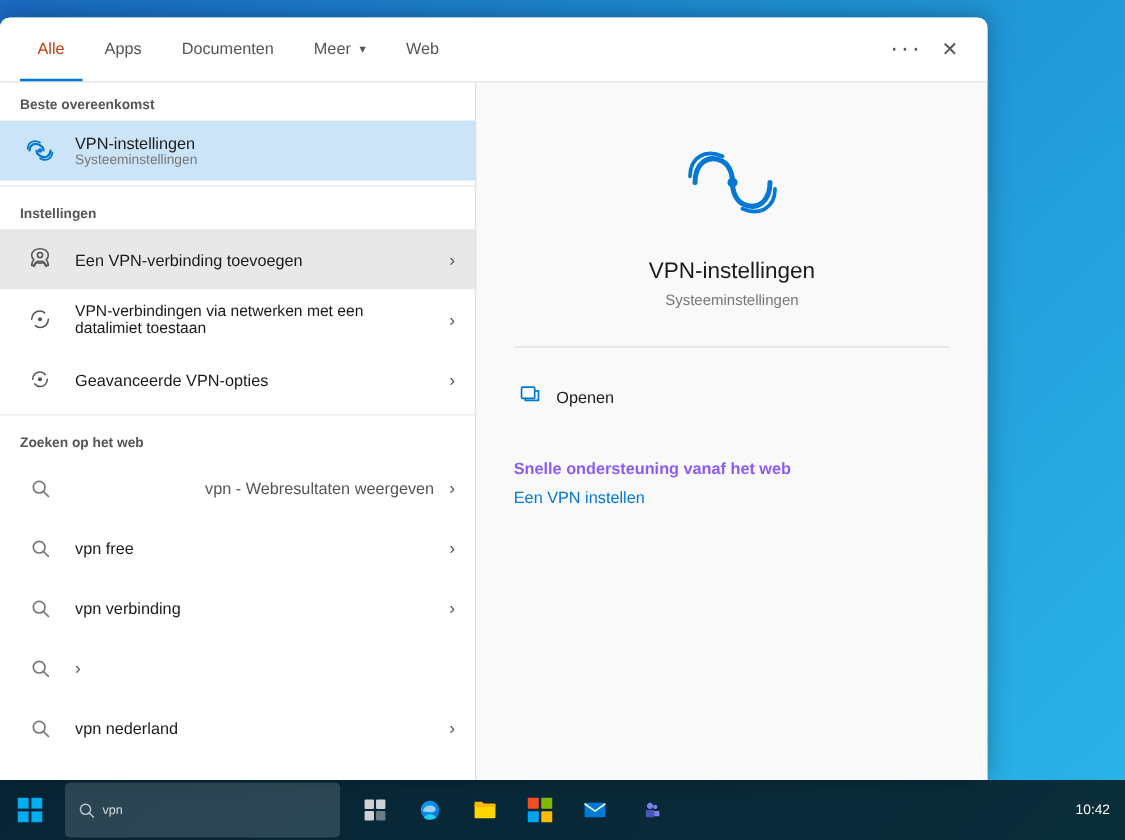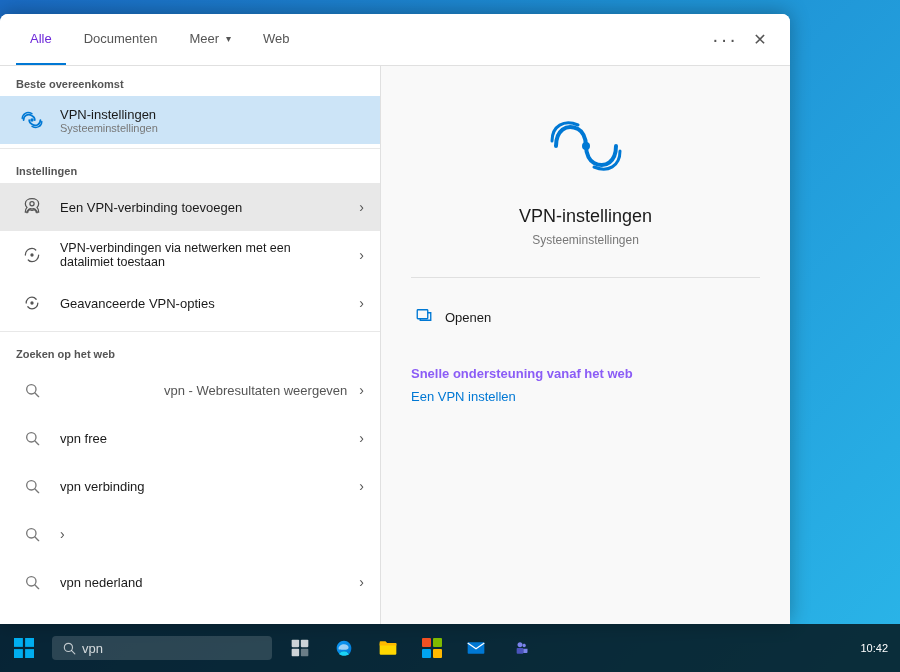--- a/index.html
+++ b/index.html
@@ -44,26 +44,26 @@
     .taskbar-start svg {
       width: 20px;
       height: 20px;
     }
 
     .taskbar-search {
       display: flex;
       align-items: center;
       background: rgba(255,255,255,0.15);
       border-radius: 4px;
-      height: 24px;
+      height: 44px;
       padding: 0 10px;
       min-width: 220px;
       margin-left: 4px;
       color: white;
-      font-size: 13px;
+      font-size: 10px;
       gap: 6px;
     }
 
     .taskbar-icons {
       display: flex;
       align-items: center;
       margin-left: 8px;
       gap: 4px;
     }
 
@@ -118,21 +118,21 @@
       color: #555;
       cursor: pointer;
       border-bottom: 2px solid transparent;
       margin-right: 4px;
       height: 100%;
       display: flex;
       align-items: center;
     }
 
     .tab.active {
-      color: #6d28d9;
+      color: #c2410c;
       border-bottom: 2px solid #0078d4;
       font-weight: 500;
     }
 
     .tab-more {
       display: flex;
       align-items: center;
       gap: 4px;
     }
 
@@ -311,20 +311,23 @@
 </head>
 <body>
 
 <div class="desktop">
 
   <div class="search-popup">
 
     <div class="search-tabs">
       <div class="tab active">
         <span>Alle</span>
+      </div>
+      <div class="tab">
+        <span>Apps</span>
       </div>
       <div class="tab">
         <span>Documenten</span>
       </div>
       <div class="tab tab-more">
         <span>Meer</span>
         <span style="font-size:10px; margin-left:3px;">▾</span>
       </div>
       <div class="tab">
         <span>Web</span>

